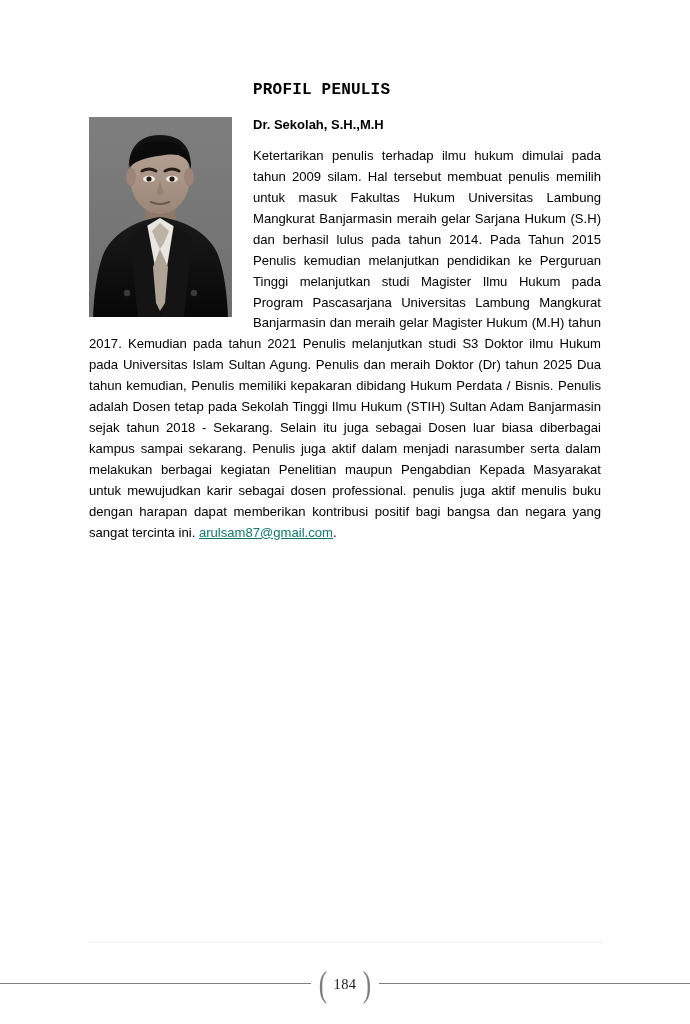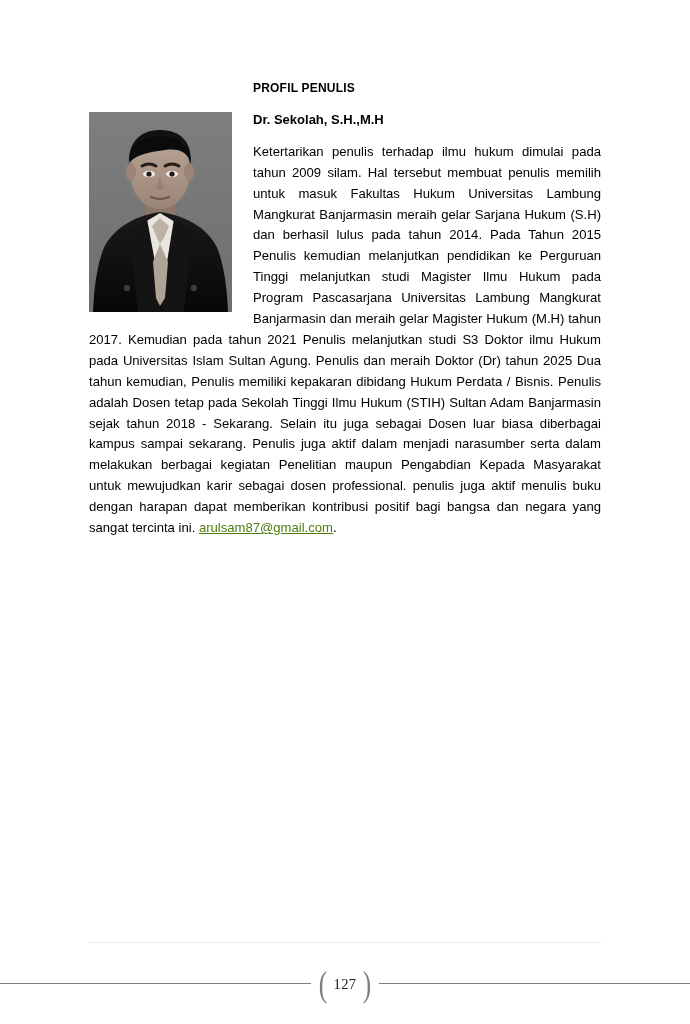--- a/index.html
+++ b/index.html
@@ -24,25 +24,26 @@
 
   
   .content {
     position: absolute;
     left: 89px;
     top: 82px;
     width: 512px;
   }
 
   .profile-title {
-    font-size: 12px;
+    font-size: 16px;
     font-weight: bold;
     letter-spacing: 0.2px;
     margin: 0 0 17px 164px;
     line-height: 1.1;
+    font-family: Liberation Mono, monospace;
   }
 
   
   .portrait {
     float: left;
     width: 143px;
     height: 200px;
     margin: 0 21px 4px 0;
     background: #787878;
     position: relative;
@@ -61,21 +62,21 @@
   
   .bio {
     font-size: 13.1px;
     line-height: 20.9px;
     text-align: justify;
     text-justify: inter-word;
     margin: 0;
     hyphens: none;
   }
   .bio-email {
-    color: #4d7c0f;
+    color: #0f766e;
     text-decoration: underline;
   }
 
   
   .footer-hairline {
     position: absolute;
     left: 88px;
     top: 942px;
     width: 514px;
     height: 1px;
@@ -193,18 +194,18 @@
     <p class="bio"><span>Ketertarikan penulis terhadap ilmu hukum dimulai pada tahun 2009 silam. Hal tersebut membuat penulis memilih untuk masuk Fakultas Hukum Universitas Lambung Mangkurat Banjarmasin meraih gelar Sarjana Hukum (S.H) dan berhasil lulus pada tahun 2014. Pada Tahun 2015 Penulis kemudian melanjutkan pendidikan ke Perguruan Tinggi melanjutkan studi Magister Ilmu Hukum pada Program Pascasarjana Universitas Lambung Mangkurat Banjarmasin dan meraih gelar Magister Hukum (M.H) tahun 2017. Kemudian pada tahun 2021 Penulis melanjutkan studi S3 Doktor ilmu Hukum pada Universitas Islam Sultan Agung. Penulis dan meraih Doktor (Dr) tahun 2025 Dua tahun kemudian, Penulis memiliki kepakaran dibidang Hukum Perdata / Bisnis. Penulis adalah Dosen tetap pada Sekolah Tinggi Ilmu Hukum (STIH) Sultan Adam Banjarmasin sejak tahun 2018 - Sekarang. Selain itu juga sebagai Dosen luar biasa diberbagai kampus sampai sekarang. Penulis juga aktif dalam menjadi narasumber serta dalam melakukan berbagai kegiatan Penelitian maupun Pengabdian Kepada Masyarakat untuk mewujudkan karir sebagai dosen professional. penulis juga aktif menulis buku dengan harapan dapat memberikan kontribusi positif bagi bangsa dan negara yang sangat tercinta ini. </span><a class="bio-email" href="#">arulsam87@gmail.com</a><span>.</span></p>
 
   </div>
 
   <div class="footer-hairline"></div>
   <div class="footer-rule"></div>
 
   <div class="page-number-wrap">
     <div class="page-number-box">
       <span class="brace">(</span>
-      <span class="page-number">127</span>
+      <span class="page-number">184</span>
       <span class="brace">)</span>
     </div>
   </div>
 
 </div>
 
 </body></html>

